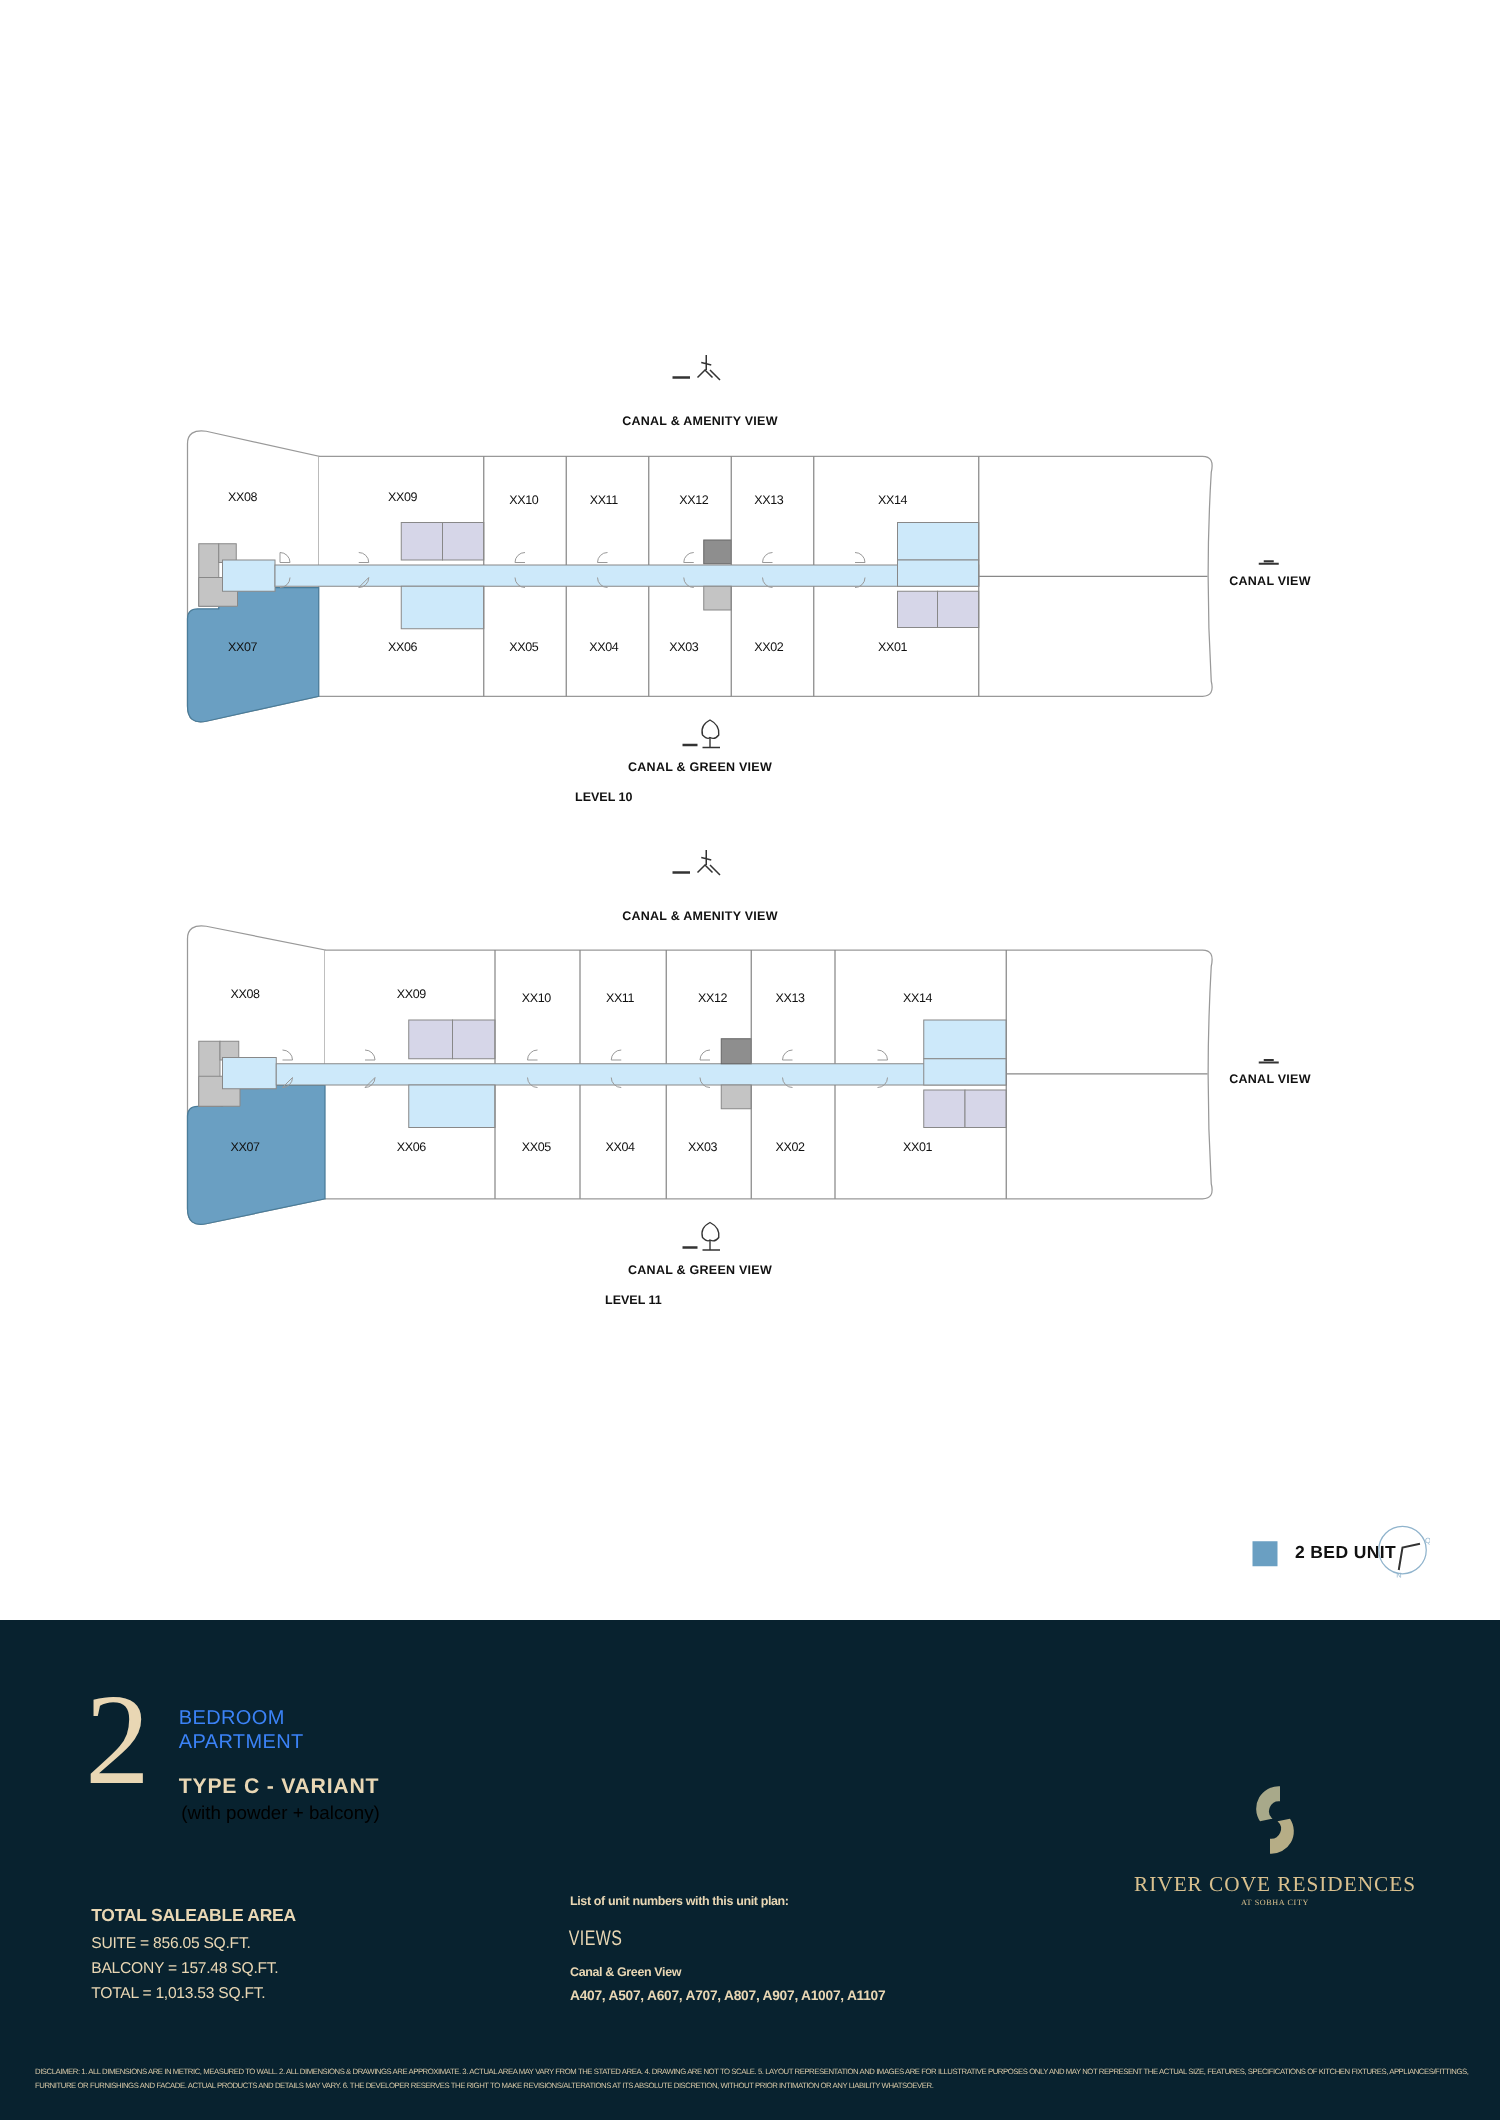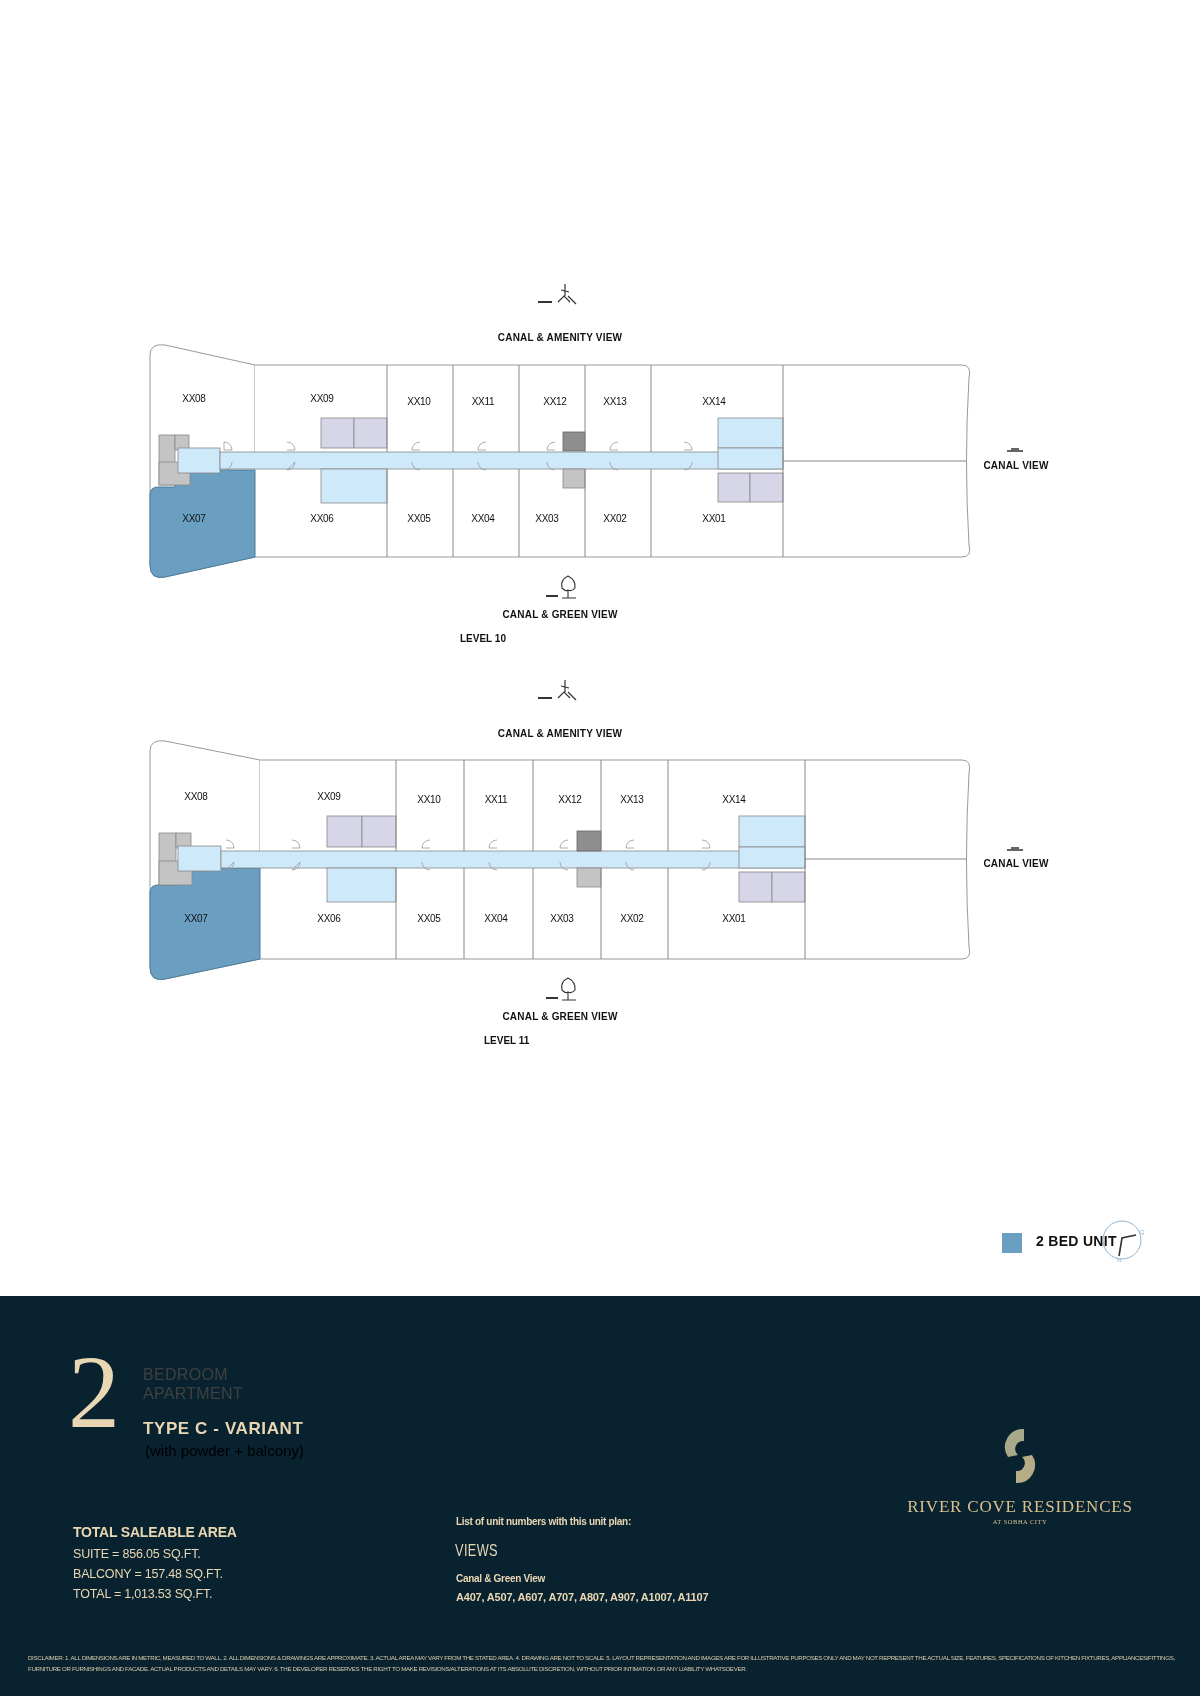--- a/index.html
+++ b/index.html
@@ -10,21 +10,21 @@
   .level-label { position:absolute; font-weight:bold; font-size:10px; color:#111; text-align:left; white-space:nowrap; }
   .unit-label { position:absolute; font-size:10px; color:#111; font-weight:normal; transform:translate(-50%,-50%); white-space:nowrap; letter-spacing:-0.3px; }
 
   .legend { position:absolute; left:1002px; top:1233px; display:flex; align-items:flex-start; }
   .legend-swatch { width:20px; height:20px; background:#6a9fc2; margin-right:14px; }
   .legend-text { font-weight:bold; font-size:14px; color:#111; letter-spacing:0.3px; }
   .compass { position:absolute; left:1100px; top:1218px; width:44px; height:44px; }
 
   .footer { position:absolute; left:0; top:1296px; width:1200px; height:400px; background:#08222f; color:#e8d8b6; }
   .big-two { position:absolute; left:68px; top:1340px; font-family:"Liberation Serif", serif; font-size:104px; line-height:104px; color:#e9d7b4; }
-  .bedroom { position:absolute; left:143px; top:1365px; font-size:16px; line-height:19px; color:#404040; letter-spacing:0.3px; }
+  .bedroom { position:absolute; left:143px; top:1365px; font-size:16px; line-height:19px; color:#3b82f6; letter-spacing:0.3px; }
   .type { position:absolute; left:143px; top:1419px; font-size:17px; font-weight:bold; color:#e9d7b4; letter-spacing:0.6px; }
   .type-sub { position:absolute; left:145px; top:1442px; font-size:15px; color:#000000;text-align:right; }
   .area-title { position:absolute; left:73px; top:1524px; font-size:14px; font-weight:bold; color:#e9d7b4; letter-spacing:-0.2px; }
   .area-line { position:absolute; left:73px; font-size:12.5px; color:#e9d7b4; letter-spacing:-0.2px; }
   .list-title { position:absolute; left:456px; top:1516px; font-size:10px; font-weight:bold; color:#e9d7b4; letter-spacing:-0.3px; }
   .views-head { position:absolute; left:455px; top:1541px; font-size:17px; color:#e9d7b4; transform:scaleX(0.75); transform-origin:left; letter-spacing:0.5px; }
   .view-name { position:absolute; left:456px; top:1573px; font-size:10px; font-weight:bold; color:#e9d7b4; letter-spacing:-0.3px; }
   .units { position:absolute; left:456px; top:1591px; font-size:11px; font-weight:bold; color:#e9d7b4; letter-spacing:-0.2px; }
   .logo { position:absolute; left:905px; top:1425px; width:230px; text-align:center; }
   .logo-name { font-family:"Liberation Serif", serif; font-size:17px; color:#d9c08e; letter-spacing:0.8px; margin-top:6px; }

